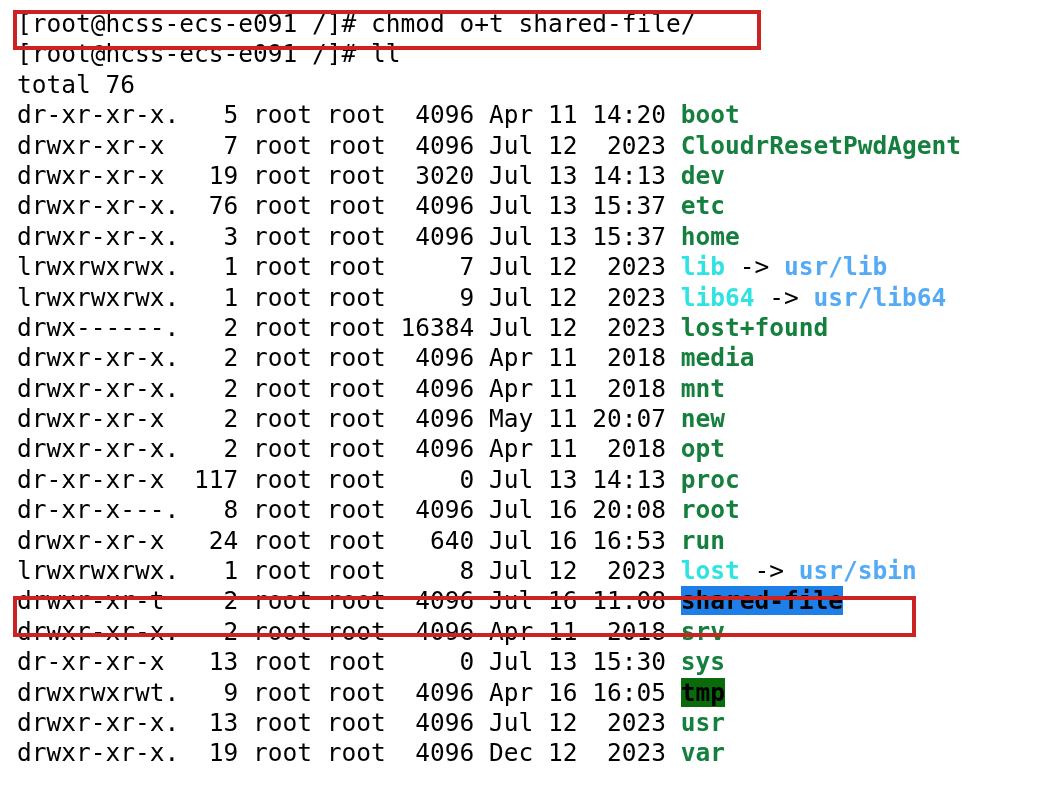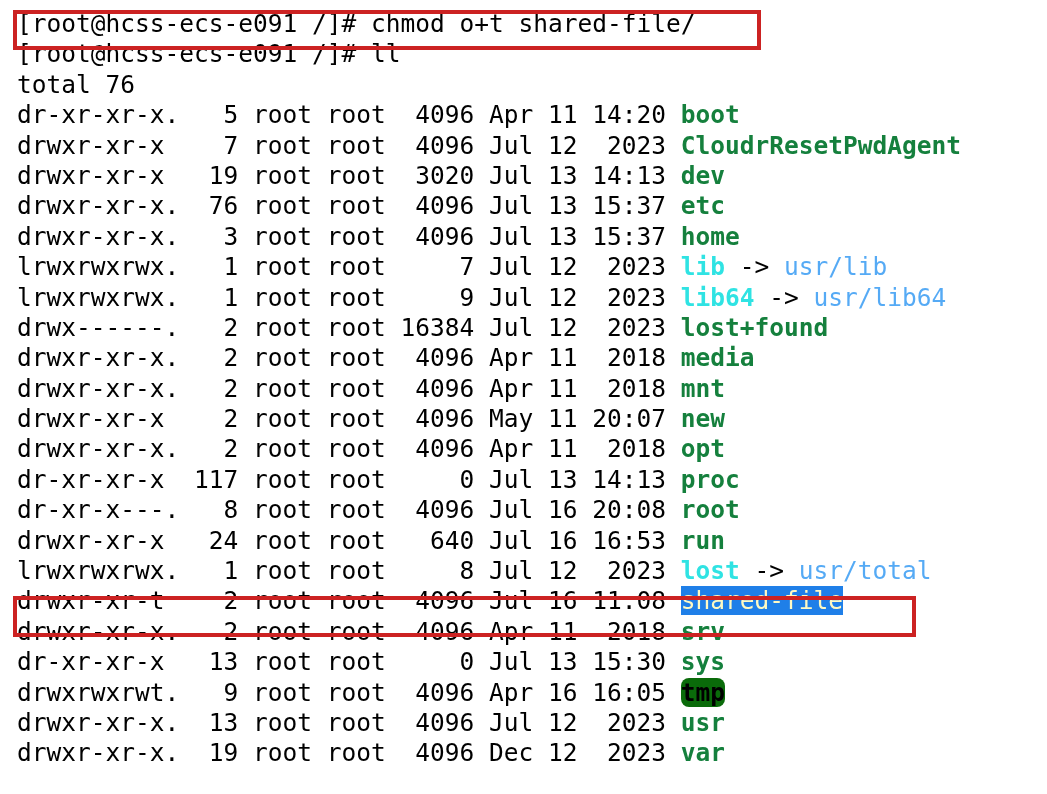--- a/index.html
+++ b/index.html
@@ -34,31 +34,30 @@
     white-space: pre;
     color: #000000;
     font-family: "DejaVu Sans Mono", "Liberation Mono", monospace;
   }
 
   .prompt-line { color: #000000; }
 
   
   .c-dir    { color: #15803d; font-weight: bold; }
   .c-link   { color: #2fe3e3; font-weight: bold; }
-  .c-target { color: #55aaf5; font-weight: normal; }
+  .c-target { color: #55aaf5; font-weight: bold; }
   .c-sticky {
-    color: #fef9c3;
+    color: #000000;
     background: #1f7fe8;
-    font-weight: normal;
+    font-weight: bold;
   }
   .c-tmp {
     color: #000000;
     background: #0a6b0a;
     font-weight: bold;
-    border-radius: 8px;
   }
 
   
   .annot-box {
     position: absolute;
     border: 4px solid #cc2222;
     box-sizing: border-box;
     pointer-events: none;
     background: transparent;
   }
@@ -95,21 +94,21 @@
       <div class="line"><span>lrwxrwxrwx.   1 root root     7 Jul 12  2023 </span><span class="c-link">lib</span><span> -&gt; </span><span class="c-target">usr/lib</span></div>
       <div class="line"><span>lrwxrwxrwx.   1 root root     9 Jul 12  2023 </span><span class="c-link">lib64</span><span> -&gt; </span><span class="c-target">usr/lib64</span></div>
       <div class="line"><span>drwx------.   2 root root 16384 Jul 12  2023 </span><span class="c-dir">lost+found</span></div>
       <div class="line"><span>drwxr-xr-x.   2 root root  4096 Apr 11  2018 </span><span class="c-dir">media</span></div>
       <div class="line"><span>drwxr-xr-x.   2 root root  4096 Apr 11  2018 </span><span class="c-dir">mnt</span></div>
       <div class="line"><span>drwxr-xr-x    2 root root  4096 May 11 20:07 </span><span class="c-dir">new</span></div>
       <div class="line"><span>drwxr-xr-x.   2 root root  4096 Apr 11  2018 </span><span class="c-dir">opt</span></div>
       <div class="line"><span>dr-xr-xr-x  117 root root     0 Jul 13 14:13 </span><span class="c-dir">proc</span></div>
       <div class="line"><span>dr-xr-x---.   8 root root  4096 Jul 16 20:08 </span><span class="c-dir">root</span></div>
       <div class="line"><span>drwxr-xr-x   24 root root   640 Jul 16 16:53 </span><span class="c-dir">run</span></div>
-      <div class="line"><span>lrwxrwxrwx.   1 root root     8 Jul 12  2023 </span><span class="c-link">lost</span><span> -&gt; </span><span class="c-target">usr/total</span></div>
+      <div class="line"><span>lrwxrwxrwx.   1 root root     8 Jul 12  2023 </span><span class="c-link">lost</span><span> -&gt; </span><span class="c-target">usr/sbin</span></div>
       <div class="line"><span>drwxr-xr-t    2 root root  4096 Jul 16 11:08 </span><span class="c-sticky">shared-file</span></div>
       <div class="line"><span>drwxr-xr-x.   2 root root  4096 Apr 11  2018 </span><span class="c-dir">srv</span></div>
       <div class="line"><span>dr-xr-xr-x   13 root root     0 Jul 13 15:30 </span><span class="c-dir">sys</span></div>
       <div class="line"><span>drwxrwxrwt.   9 root root  4096 Apr 16 16:05 </span><span class="c-tmp">tmp</span></div>
       <div class="line"><span>drwxr-xr-x.  13 root root  4096 Jul 12  2023 </span><span class="c-dir">usr</span></div>
       <div class="line"><span>drwxr-xr-x.  19 root root  4096 Dec 12  2023 </span><span class="c-dir">var</span></div>
     </div>
 
 </div>
 

